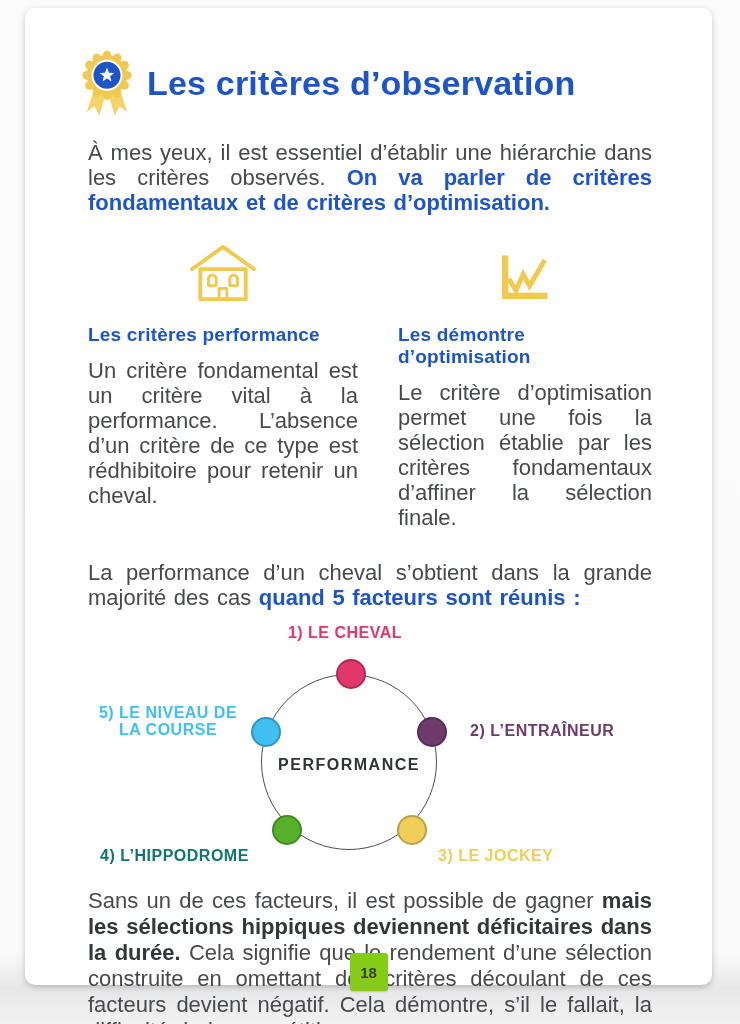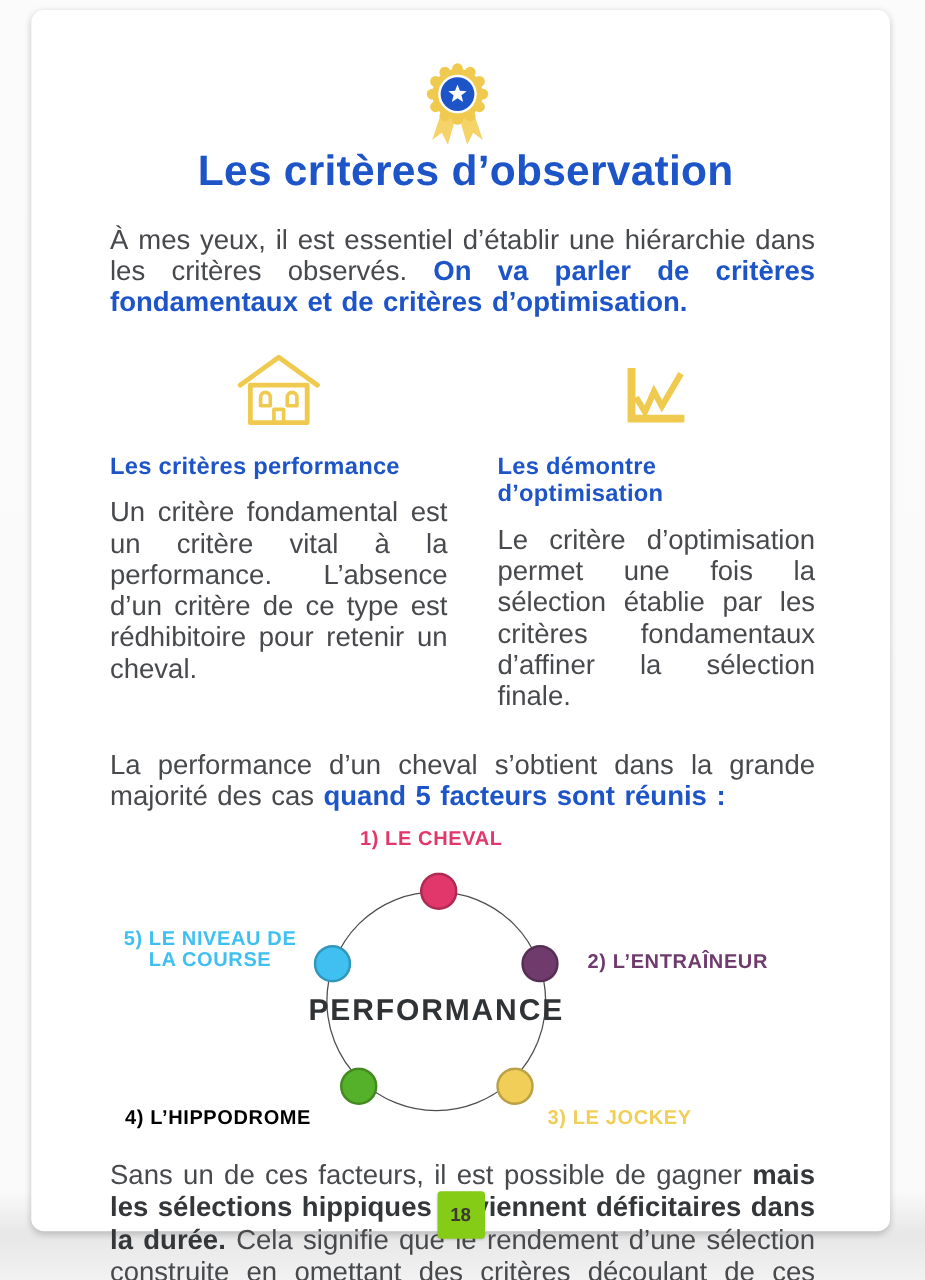--- a/index.html
+++ b/index.html
@@ -11,21 +11,21 @@
   }
   .card {
     position:absolute; left:25px; top:8px; width:687px; height:977px;
     background:#ffffff; border-radius:10px;
     box-shadow:0 2px 6px rgba(0,0,0,.22);
     padding:40px 60px 0 63px;
   }
   :root { --blue:#1d55c9; --yellow:#f0ca4f; --body:#47494c; }
 
   
-  .title-row { display:flex; align-items:center; margin-left:-8px;flex-direction:column; }
+  .title-row { display:flex; align-items:center; margin-left:-8px; }
   .title-row h1 {
     font-size:34px; font-weight:bold; color:var(--blue);
     margin-left:13px; letter-spacing:.2px;
   }
 
   
   .para { font-size:22px; line-height:25px; text-align:justify; color:var(--body); word-spacing:1.5px; }
   .intro { margin-top:22px; }
   .hl-blue { color:var(--blue); font-weight:bold; }
   .bold-dark { font-weight:bold; color:#34373a; }
@@ -58,21 +58,21 @@
     position:absolute; font-weight:bold; font-size:16px;
     letter-spacing:.5px; white-space:nowrap;
   }
   .lab-1 { left:257px; top:4px; transform:translateX(-50%); }
   .lab-2 { left:382px; top:102px; }
   .lab-3 { left:350px; top:227px; }
   .lab-4 { left:12px;  top:227px; }
   .lab-5 { left:0;     top:84px; width:160px; text-align:center; line-height:17px; white-space:normal; }
   .center-label {
     position:absolute; left:261px; top:136px; transform:translateX(-50%);
-    font-size:24px; font-weight:bold; letter-spacing:1.5px; color:#303336;
+    font-size:16px; font-weight:bold; letter-spacing:1.5px; color:#303336;
   }
 
   .closing { margin-top:16px; line-height:26px; }
 
   
   .badge {
     position:absolute; left:50%; bottom:-6px; transform:translateX(-50%);
     width:38px; height:38px; background:#84cc16; border-radius:3px;
     display:flex; align-items:center; justify-content:center;
     font-size:15px; font-weight:bold; color:#3c3b30;
@@ -150,21 +150,21 @@
 
     <div class="dot dot-1" style="background-color: rgb(225, 55, 106);"></div>
     <div class="dot dot-2" style="background-color: rgb(111, 58, 108);"></div>
     <div class="dot dot-3" style="background-color: rgb(240, 206, 88);"></div>
     <div class="dot dot-4" style="background-color: rgb(85, 177, 42);"></div>
     <div class="dot dot-5" style="background-color: rgb(63, 192, 240);"></div>
 
     <div class="fac-label lab-1" style="color: rgb(225, 55, 106);">1) LE CHEVAL</div>
     <div class="fac-label lab-2" style="color: rgb(111, 58, 108);">2) L’ENTRAÎNEUR</div>
     <div class="fac-label lab-3" style="color: rgb(240, 206, 88);">3) LE JOCKEY</div>
-    <div class="fac-label lab-4" style="color: #000000;">4) L’HIPPODROME</div>
+    <div class="fac-label lab-4" style="color: #0f766e;">4) L’HIPPODROME</div>
     <div class="fac-label lab-5" style="color: rgb(63, 192, 240);"><span>5) LE NIVEAU DE</span><br><span>LA COURSE</span></div>
 
     <div class="center-label">PERFORMANCE</div>
   </div>
 
   <p class="para closing"><span>Sans un de ces facteurs, il est possible de gagner </span><span class="bold-dark">mais les sélections hippiques deviennent déficitaires dans la durée.</span><span> Cela signifie que le rendement d’une sélection construite en omettant des critères découlant de ces facteurs devient négatif. Cela démontre, s’il le fallait, la difficulté de la compétition.</span><br><span class="hl-blue">Je vais donc vous proposer une analyse de la musique selon cette catégorisation.</span></p>
 
   <div class="badge">18</div>
 </div>
 

